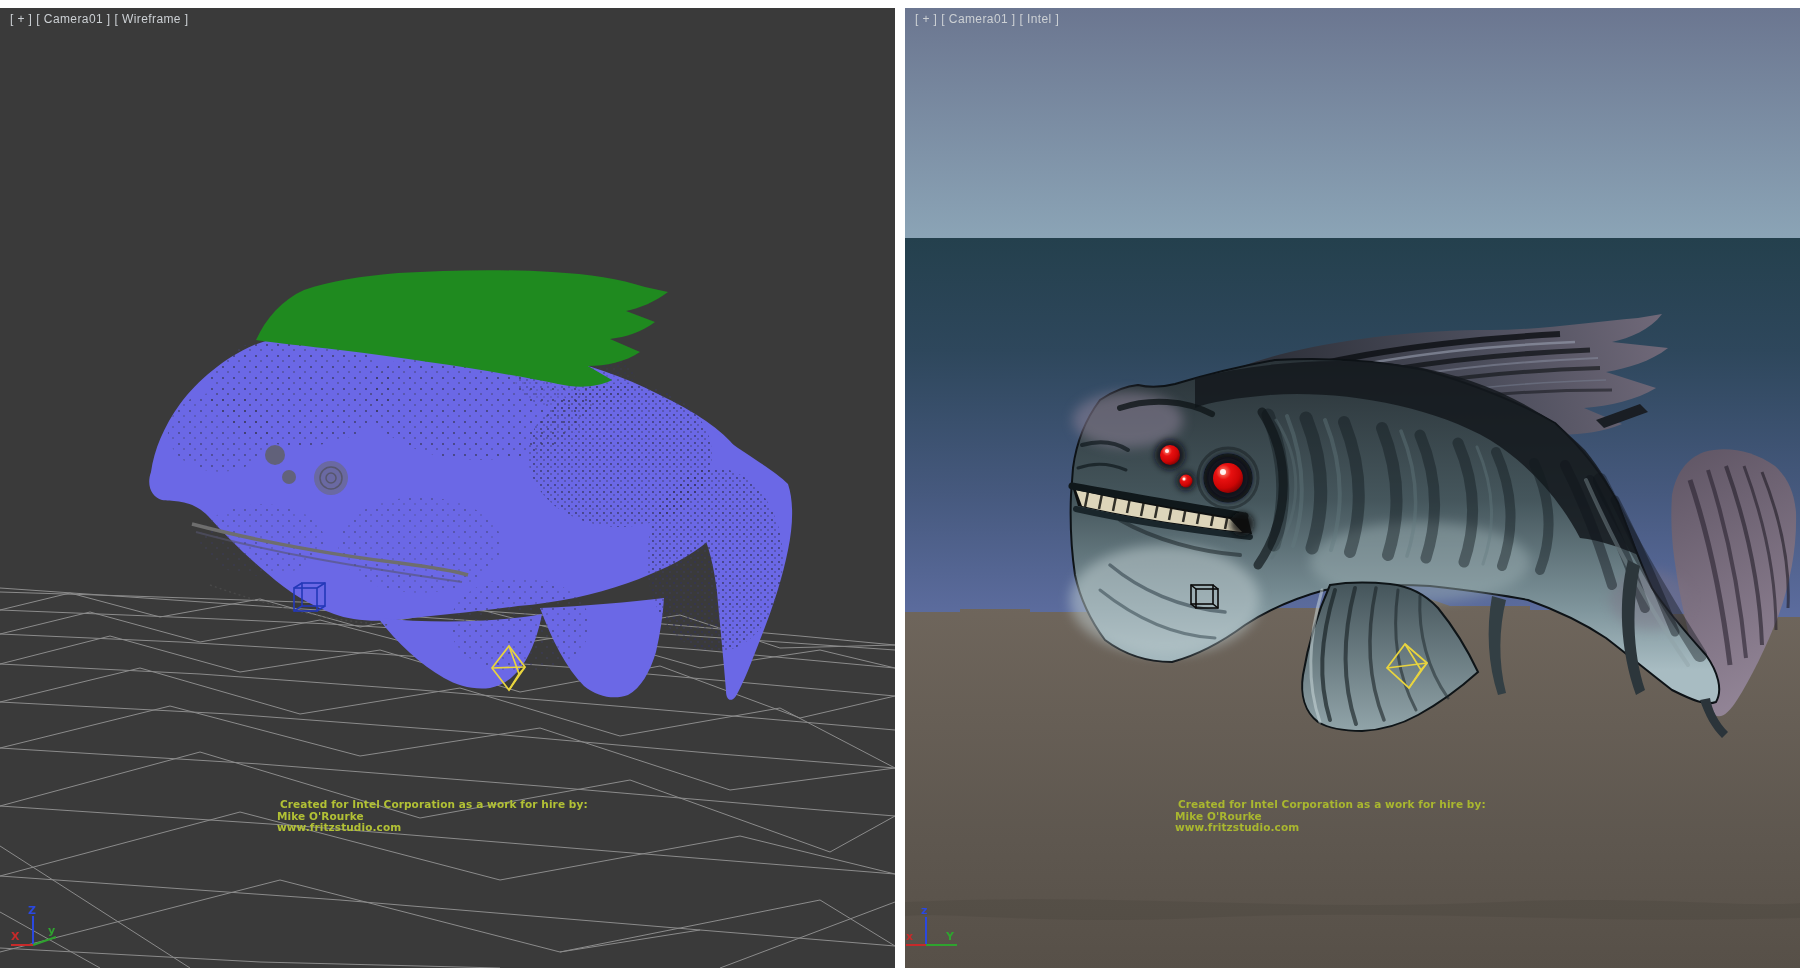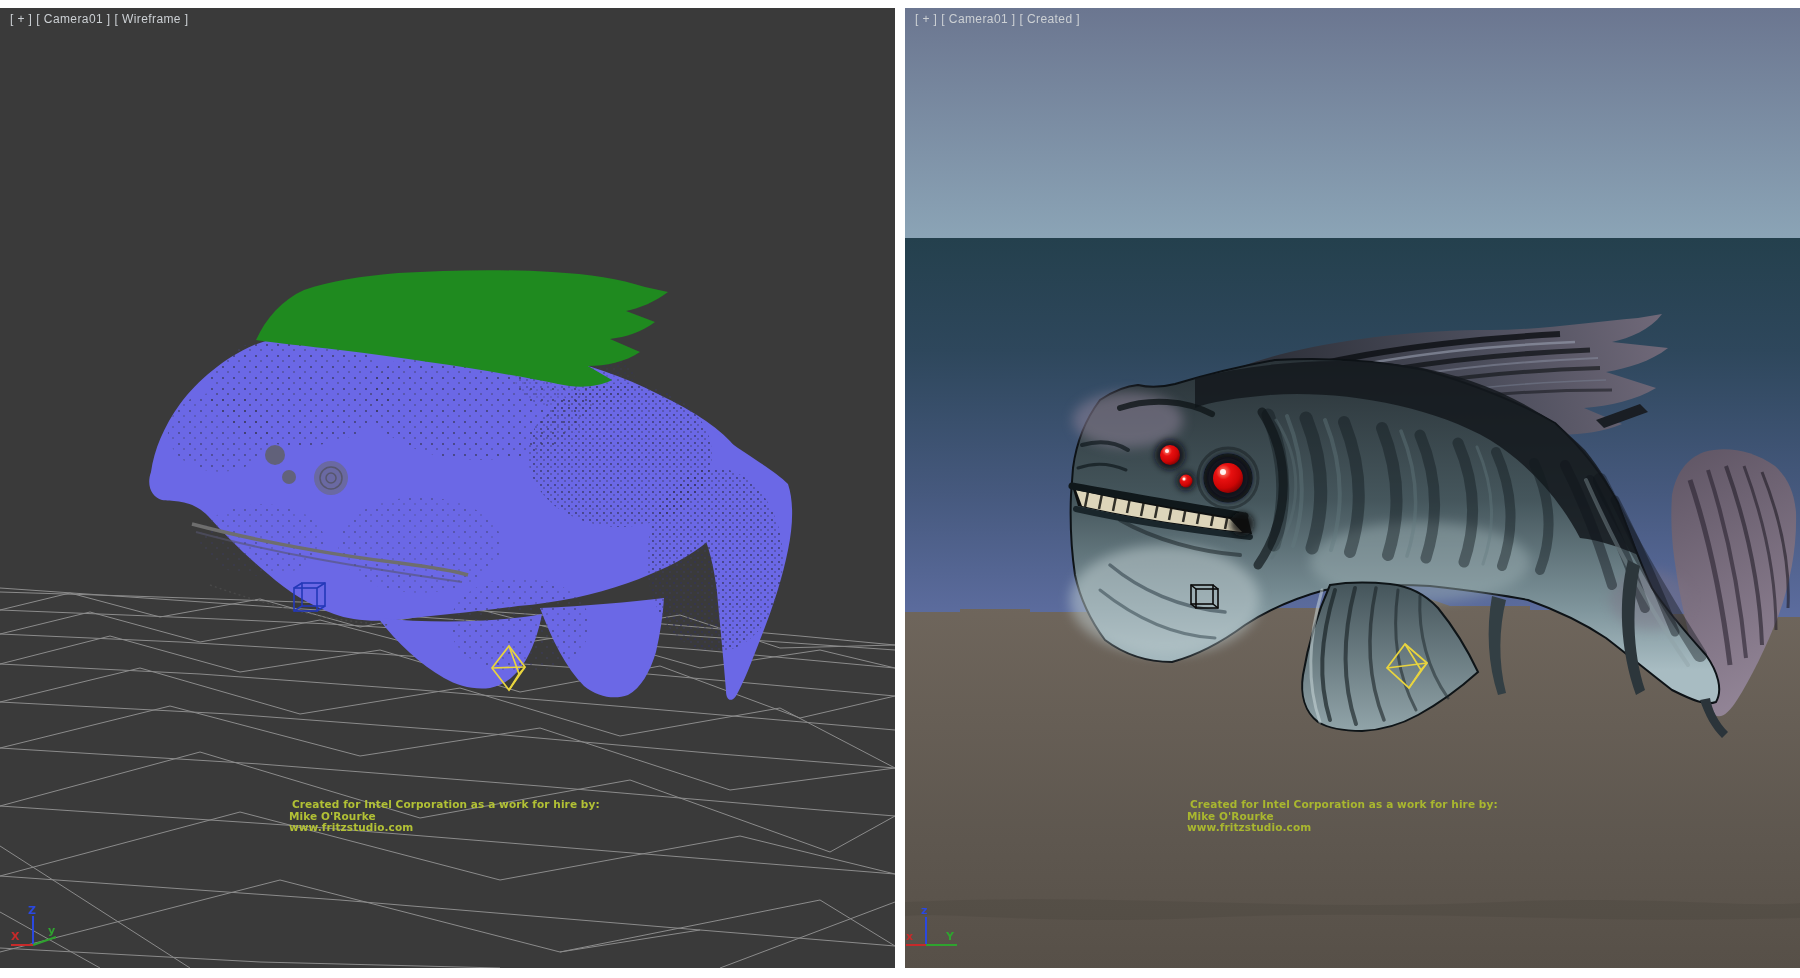--- a/index.html
+++ b/index.html
@@ -13,21 +13,21 @@
   .viewport-right{left:905px;width:895px;background:#46597e;}
   svg.scene{position:absolute;left:0;top:0;width:100%;height:100%;display:block;}
   .vp-label{
     position:absolute;left:10px;top:4px;display:flex;gap:4px;
     font-family:"Liberation Sans", sans-serif;font-size:12px;letter-spacing:.4px;
     color:#ccd0d4;cursor:default;white-space:pre;
   }
   .vp-label span{display:inline-block;}
   .credit{
     position:absolute;font-family:"DejaVu Sans", sans-serif;
-    font-size:10.5px;font-weight:bold;line-height:11.5px;letter-spacing:.1px;margin-left:12px;
+    font-size:10.5px;font-weight:bold;line-height:11.5px;letter-spacing:.1px;
   }
   .credit-left{left:277px;top:791px;color:#b2c135;}
   .credit-right{left:270px;top:791px;color:#a9b72f;}
   .credit div{white-space:pre;}
   .credit div:first-child{padding-left:3px;}
 </style>
 </head>
 <body>
 
 <div class="viewport viewport-left">
@@ -384,21 +384,21 @@
       <line x1="926" y1="945" x2="957" y2="945" stroke="#2fa32f"></line>
     </g>
     <g font-family="DejaVu Sans, sans-serif" font-size="11" font-weight="bold" stroke="none">
       <text x="921" y="914" fill="#2a48e0">z</text>
       <text x="906" y="940" fill="#c62a2a">x</text>
       <text x="946" y="940" fill="#2fa32f">Y</text>
     </g>
   </svg>
 
   <div class="vp-label">
-    <span>[ + ]</span><span>[ Camera01 ]</span><span>[ Created ]</span>
+    <span>[ + ]</span><span>[ Camera01 ]</span><span>[ Intel ]</span>
   </div>
 
   <div class="credit credit-right">
     <div>Created for Intel Corporation as a work for hire by:</div>
     <div>Mike O'Rourke</div>
     <div>www.fritzstudio.com</div>
   </div>
 </div>
 
 </body></html>

